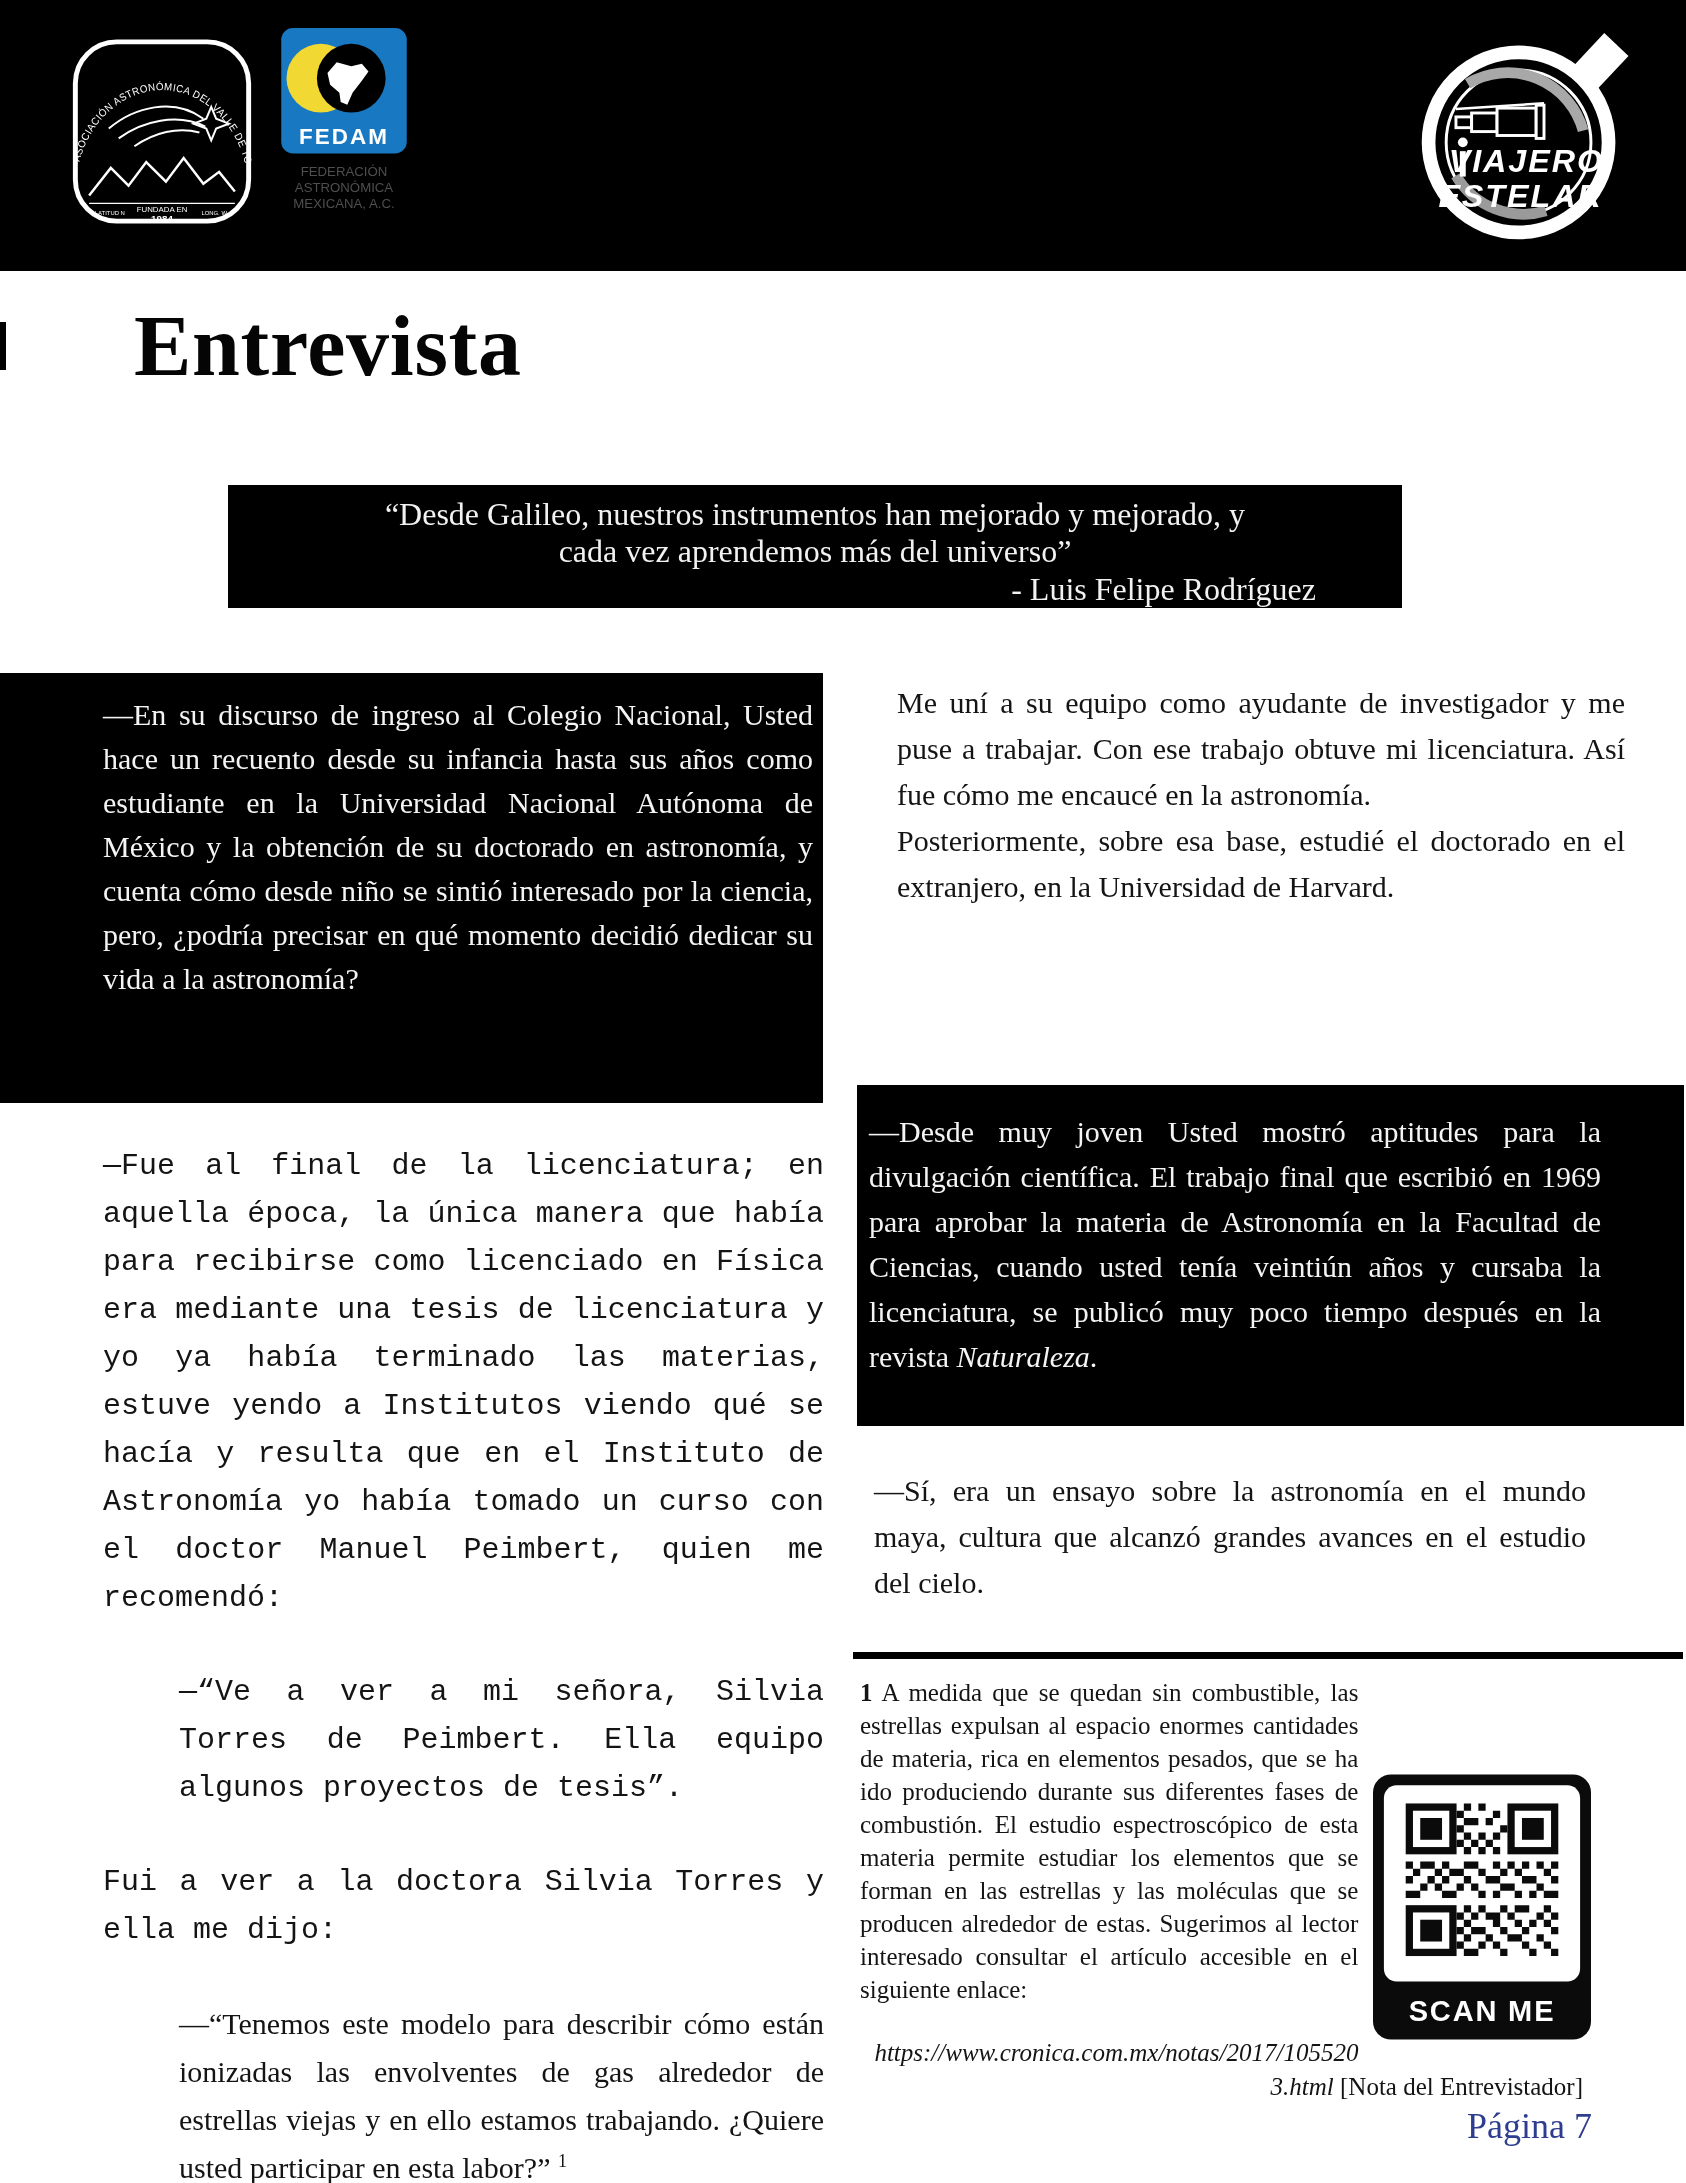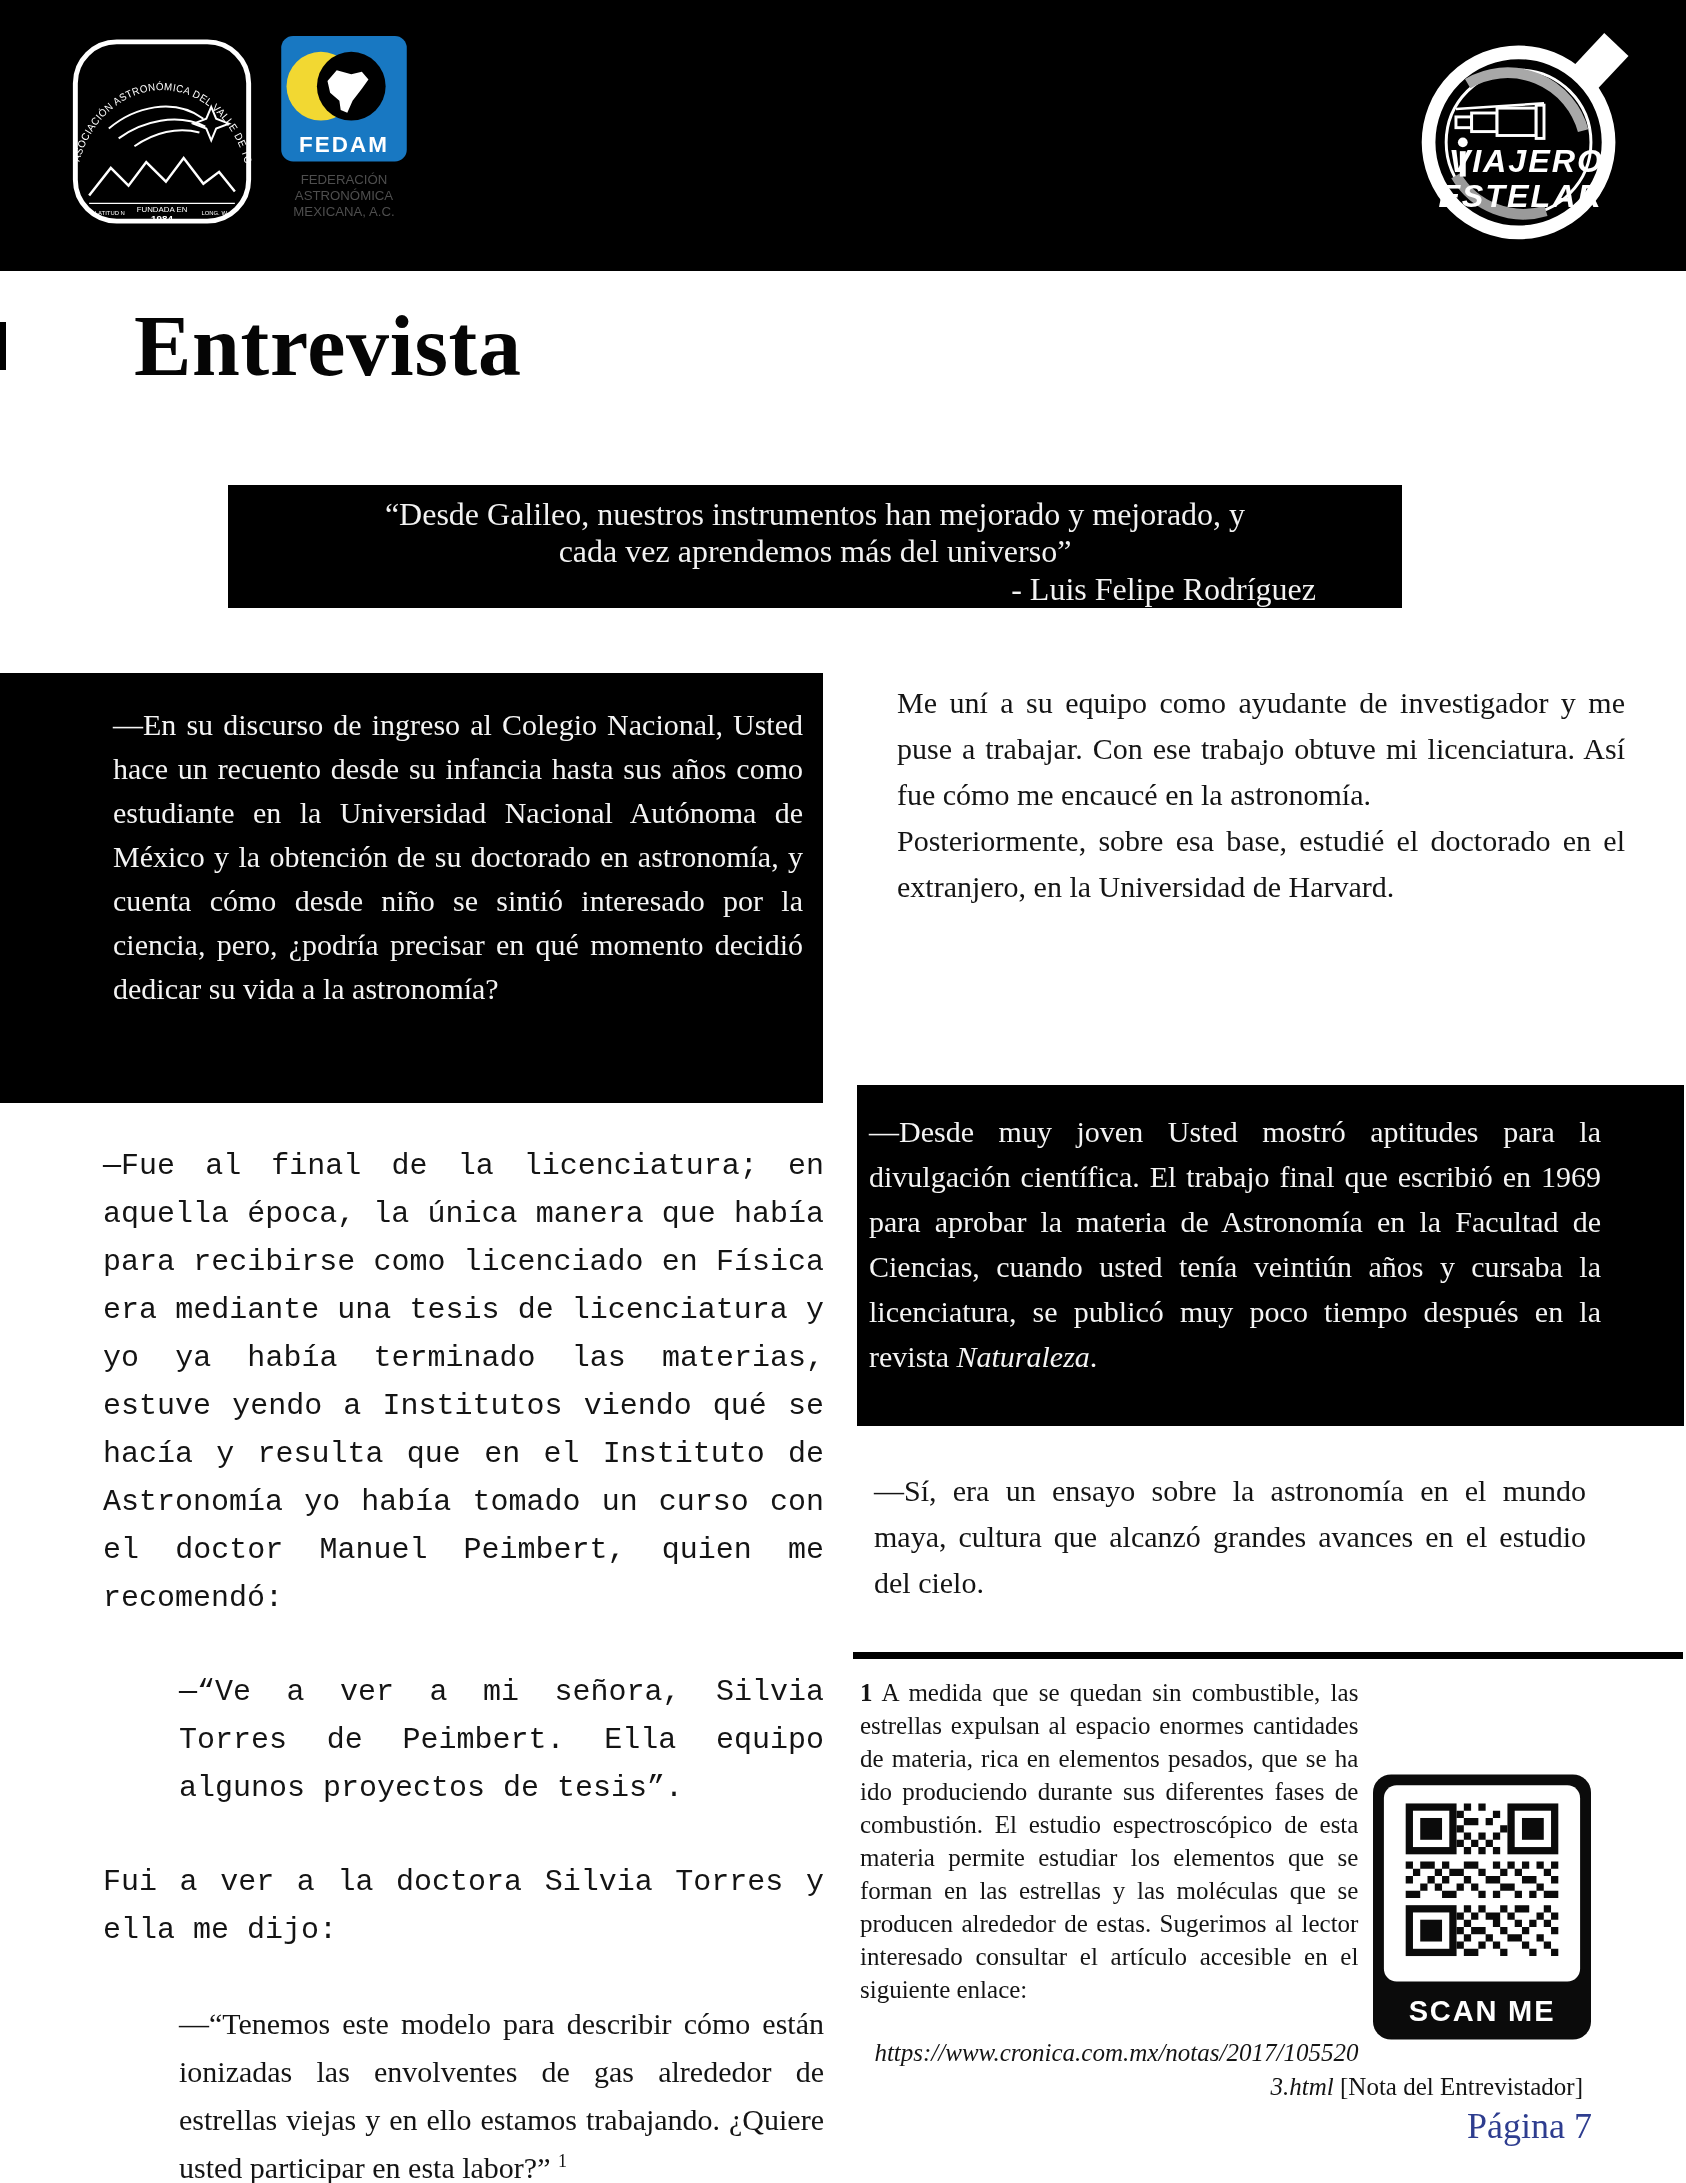--- a/index.html
+++ b/index.html
@@ -3,40 +3,40 @@
 <meta charset="utf-8">
 <style>
   html,body{margin:0;padding:0;background:#ffffff;}
   .page{position:relative;width:1687px;height:2183px;background:#ffffff;overflow:hidden;
         font-family:"Liberation Serif", serif;color:#141414;}
 
   
   .band{position:absolute;left:0;top:0;width:1687px;height:271px;background:#000;}
   .logo{position:absolute;}
   .logo-aavt{left:63px;top:36px;}
-  .logo-fedam{left:281px;top:36px;}
+  .logo-fedam{left:281px;top:28px;}
   .logo-viajero{left:1409px;top:23px;}
 
   
   .edge-mark{position:absolute;left:0;top:322px;width:6px;height:48px;background:#000;}
 
   
   .title{position:absolute;left:94px;top:296px;font-size:86px;font-weight:bold;
          letter-spacing:0.7px;color:#050505;margin-left:40px;}
 
   
   .quote-box{position:absolute;left:228px;top:485px;width:1174px;min-height:117px;background:#000;
              color:#f2f2f2;font-size:32px;line-height:37px;padding-top:10.6px;box-sizing:border-box;}
   .quote-line{text-align:center;}
   .quote-attr{text-align:right;padding-right:86px;margin-top:1.3px;}
 
   
   .q-box{position:absolute;left:0;top:673px;width:823px;min-height:430px;background:#000;
          box-sizing:border-box;padding:20px 10px 13.2px 103px;}
-  .q-box p{margin:10px;color:#f4f4f4;font-size:30px;line-height:44px;text-align:justify;}
+  .q-box p{margin:0;color:#f4f4f4;font-size:30px;line-height:44px;text-align:justify;}
 
   .col-left{position:absolute;left:103px;top:1142px;width:721px;font-size:30px;line-height:48px;}
   .col-left p{margin:0 0 0 0;text-align:justify;}
   .col-left .gap{margin-bottom:46px;font-family:Liberation Mono, monospace;}
   .indent{margin-left:76px !important;width:645px;}
 
   
   .col-right-top{position:absolute;left:866px;top:680px;width:728px;font-size:30px;line-height:46px;margin-left:31px;}
   .col-right-top p{margin:0;text-align:justify;}
 

